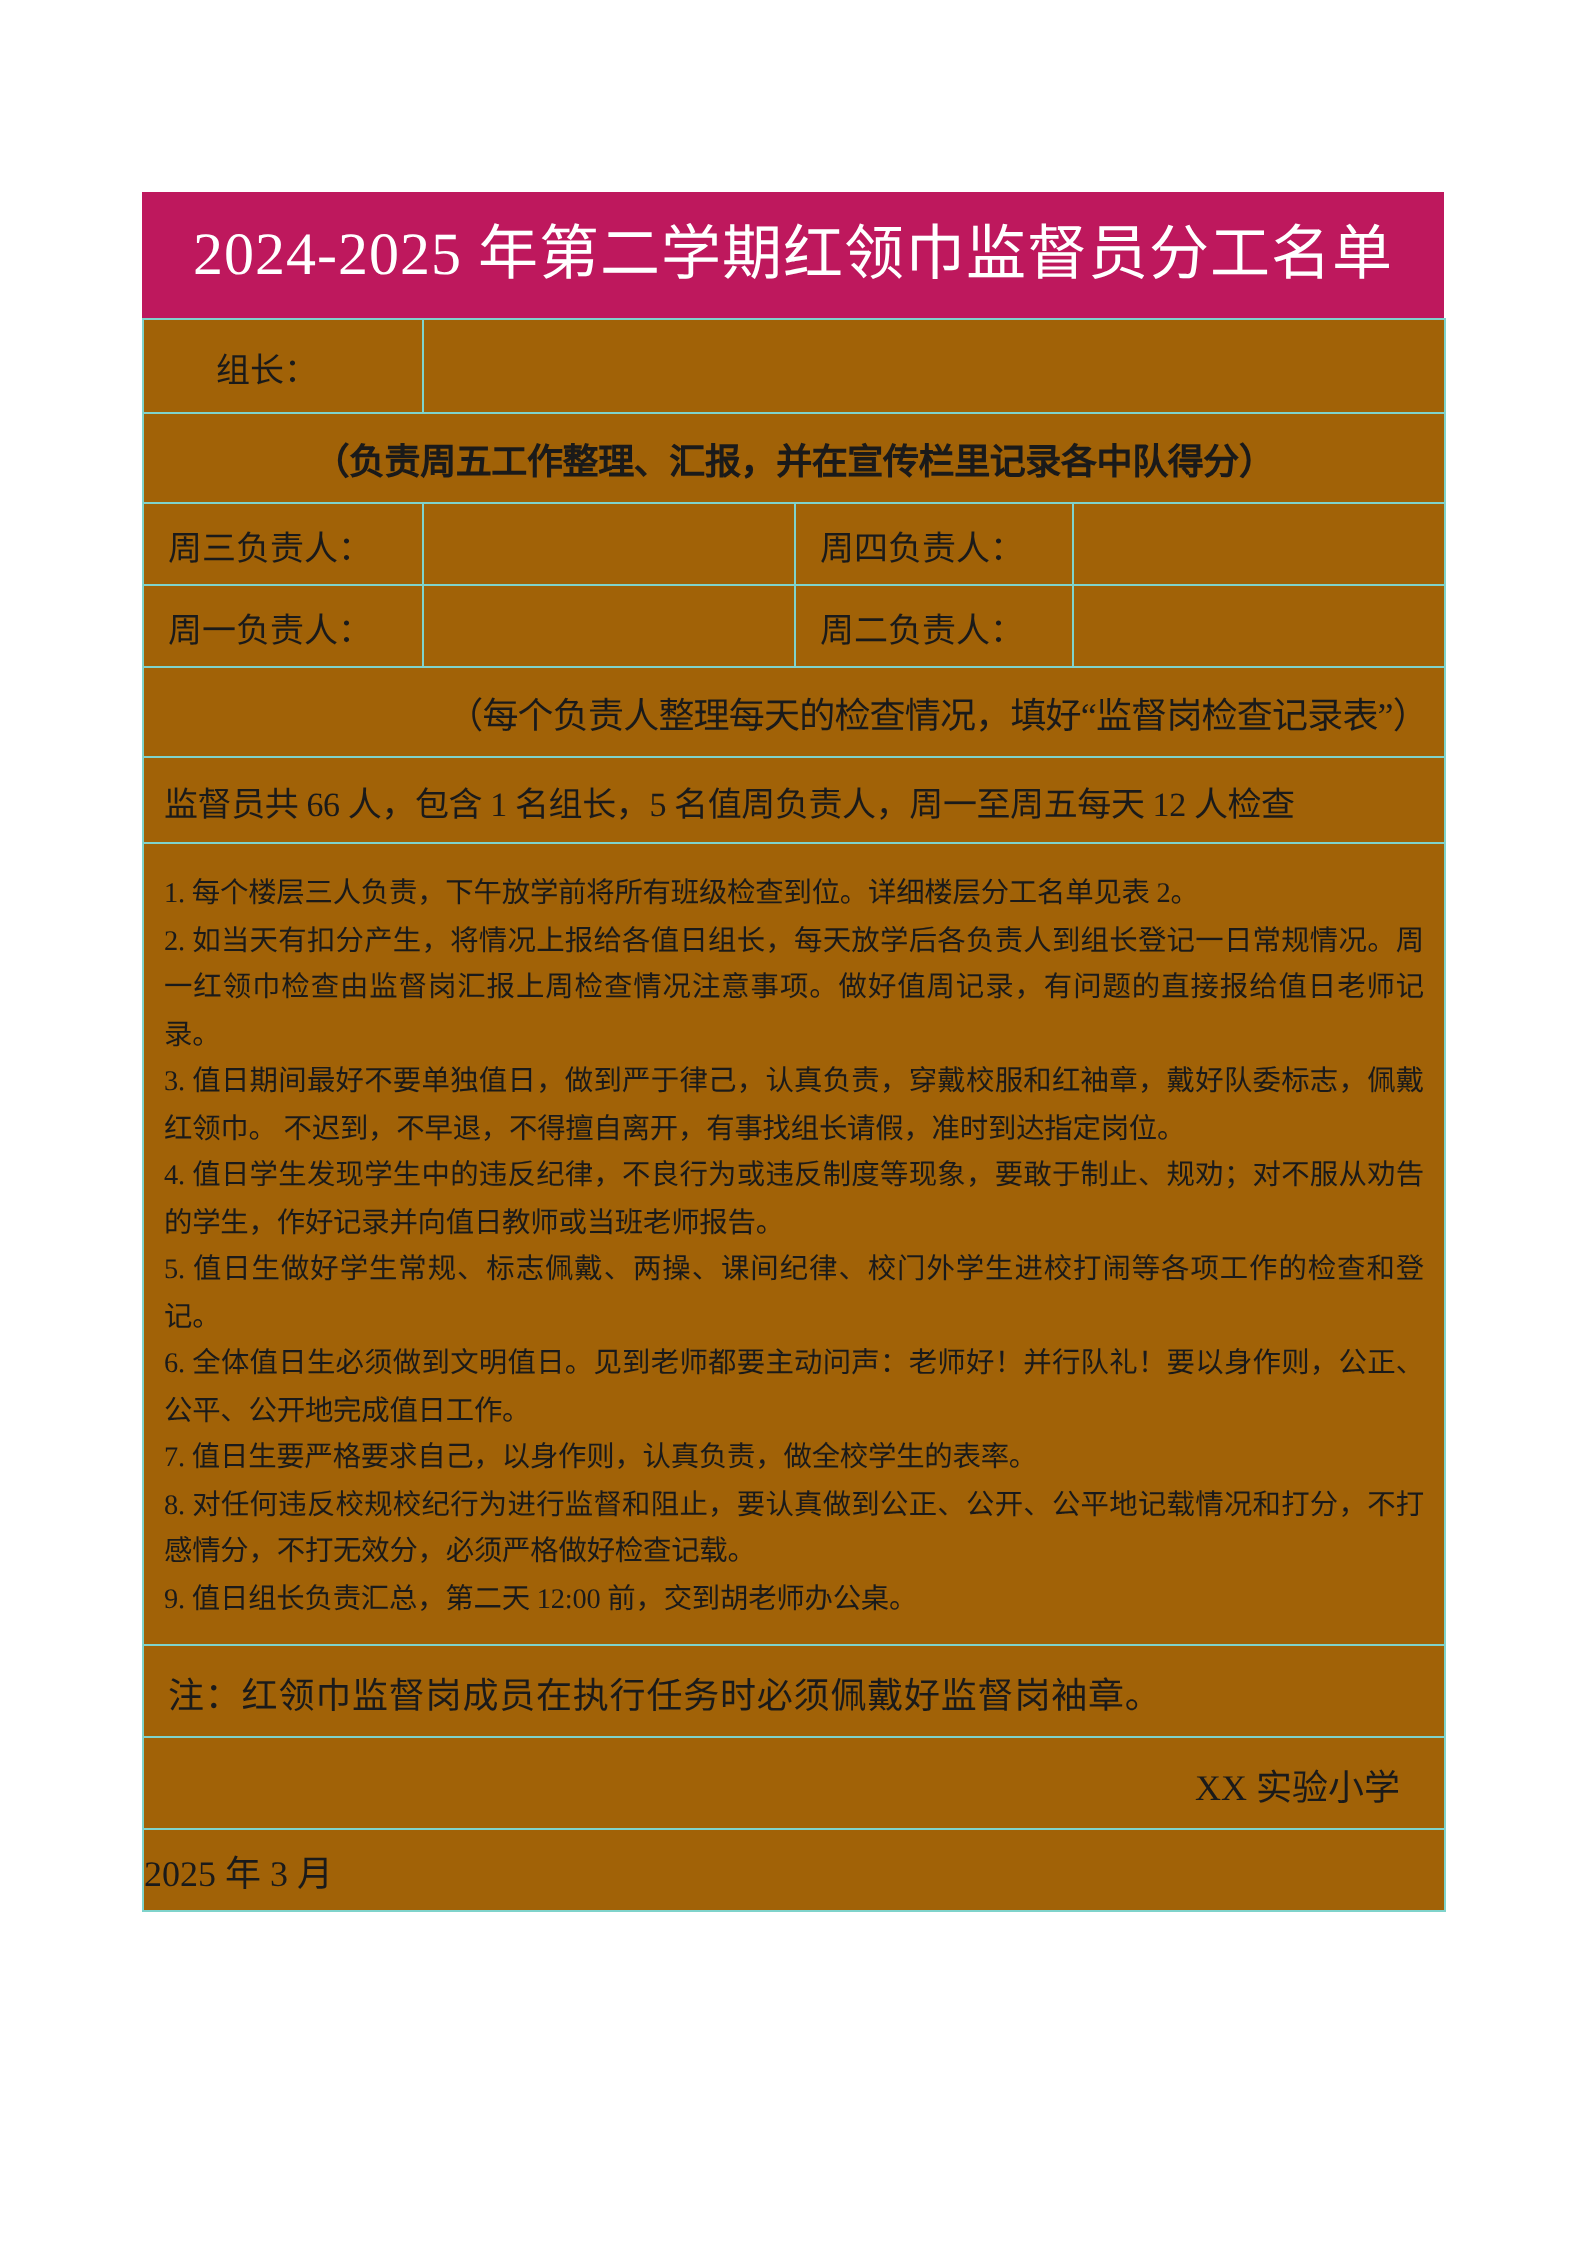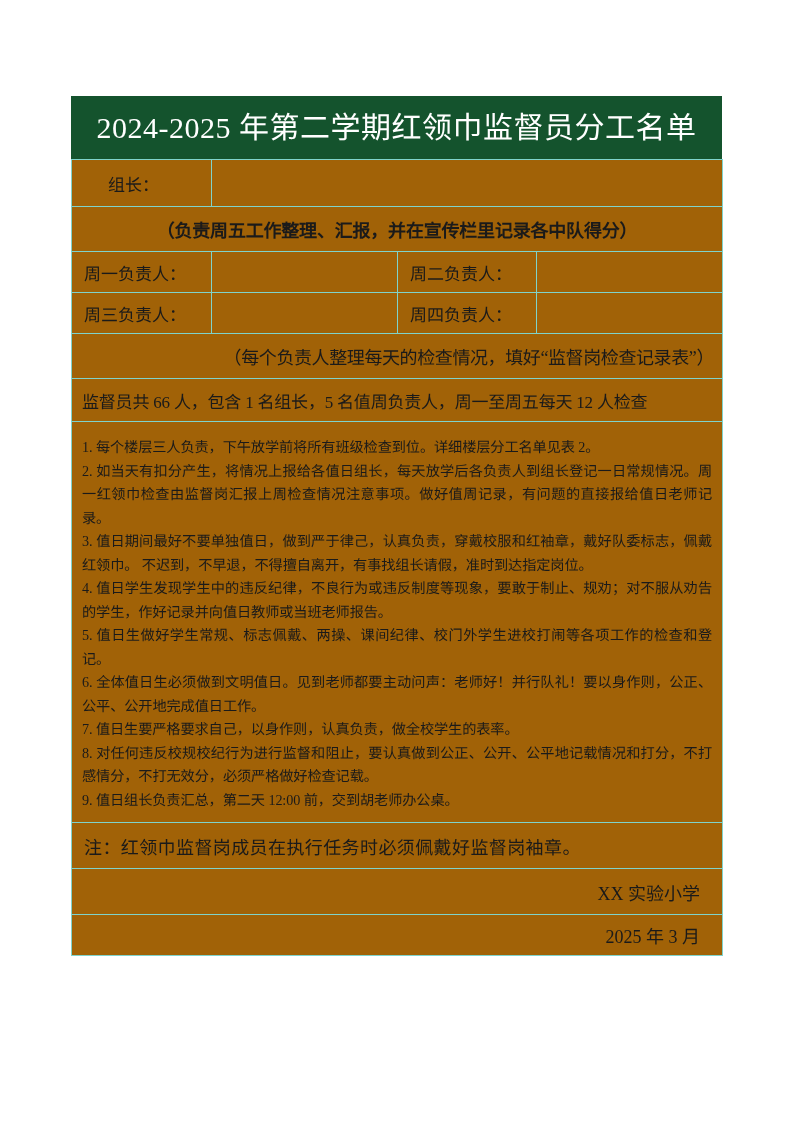--- a/index.html
+++ b/index.html
@@ -20,21 +20,21 @@
   .page {
     position: absolute;
     left: 71px;
     top: 96px;
     width: 651px;
   }
 
   
   .title-banner {
     height: 63px;
-    background: #14532d;
+    background: #be185d;
     display: flex;
     align-items: center;
     justify-content: center;
     box-sizing: border-box;
     padding: 0 6px;
   }
   .title-text {
     color: #ffffff;
     font-size: 30px;
     line-height: 34px;
@@ -133,21 +133,21 @@
   .sign-row td { height: 45px; }
   .sign-text {
     font-size: 18px;
     text-align: right;
     padding-right: 22px;
     white-space: nowrap;
   }
   .date-row td { height: 40px; }
   .date-text {
     font-size: 18px;
-    text-align: right;
+    text-align: left;
     padding-right: 22px;
     white-space: nowrap;
   }
 </style>
 </head>
 <body>
 
 <div class="page">
 
   <div class="title-banner">
@@ -173,42 +173,42 @@
       </tr>
 
       <tr class="notice-row">
         <td colspan="4">
           <div class="notice-text">（负责周五工作整理、汇报，并在宣传栏里记录各中队得分）</div>
         </td>
       </tr>
 
       <tr class="day-row">
         <td>
+          <div class="cell-pad day-label">周三负责人：</div>
+        </td>
+        <td>
+          <div class="cell-pad"></div>
+        </td>
+        <td>
+          <div class="cell-pad day-label">周四负责人：</div>
+        </td>
+        <td>
+          <div class="cell-pad"></div>
+        </td>
+      </tr>
+
+      <tr class="day-row">
+        <td>
           <div class="cell-pad day-label">周一负责人：</div>
         </td>
         <td>
           <div class="cell-pad"></div>
         </td>
         <td>
           <div class="cell-pad day-label">周二负责人：</div>
-        </td>
-        <td>
-          <div class="cell-pad"></div>
-        </td>
-      </tr>
-
-      <tr class="day-row">
-        <td>
-          <div class="cell-pad day-label">周三负责人：</div>
-        </td>
-        <td>
-          <div class="cell-pad"></div>
-        </td>
-        <td>
-          <div class="cell-pad day-label">周四负责人：</div>
         </td>
         <td>
           <div class="cell-pad"></div>
         </td>
       </tr>
 
 
       <tr class="notice2-row">
         <td colspan="4">
           <div class="notice2-text">（每个负责人整理每天的检查情况，填好“监督岗检查记录表”）</div>

